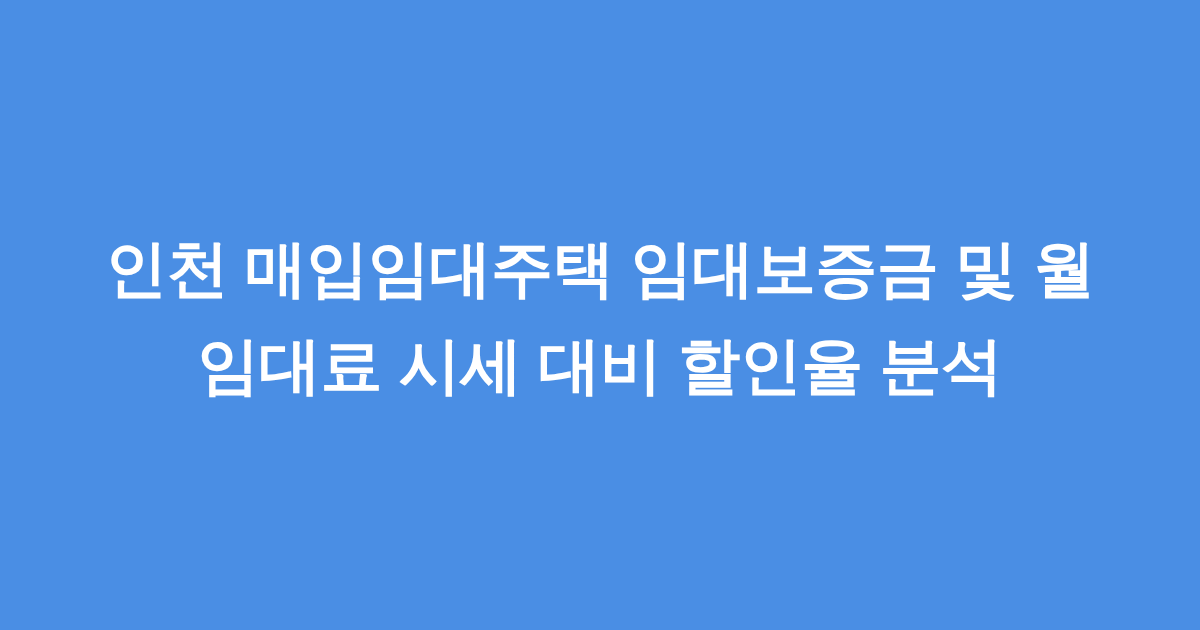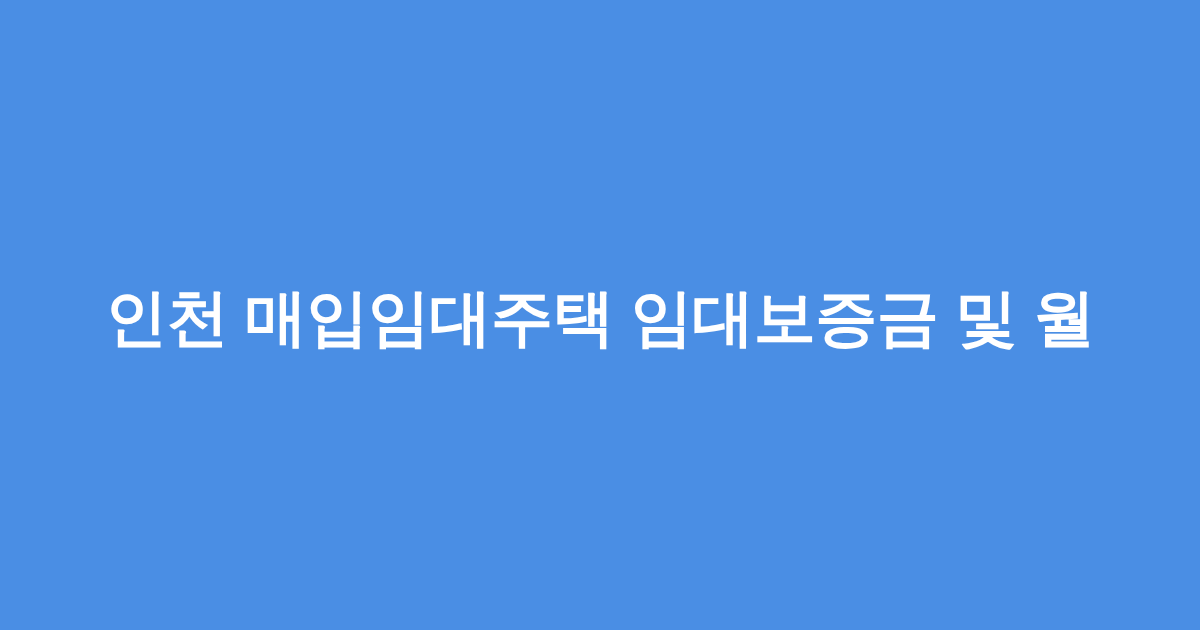--- a/index.html
+++ b/index.html
@@ -59,15 +59,16 @@
     margin-top: 12px;
   }
 </style>
 </head>
 <body>
 
 <div class="banner" style="background-color: rgb(74, 142, 228);">
   <div class="banner-inner">
     <h1 class="banner-title" style="color: rgb(255, 255, 255);">
       <span class="title-line">인천 매입임대주택 임대보증금 및 월</span>
+      <span class="title-line">임대료 시세 대비 할인율 분석</span>
     </h1>
   </div>
 </div>
 
 </body></html>

